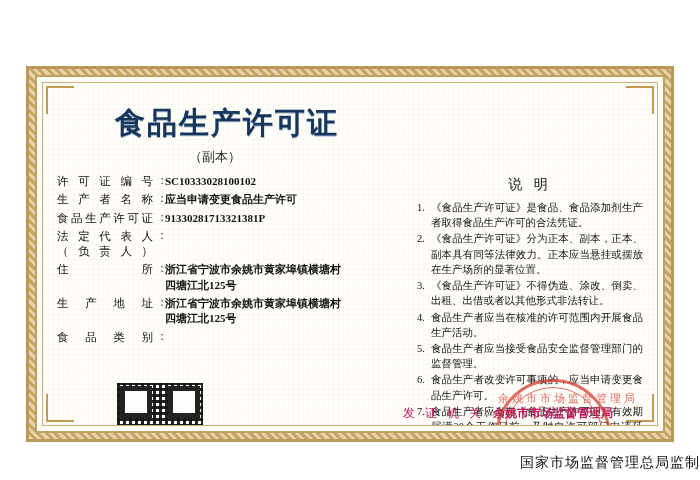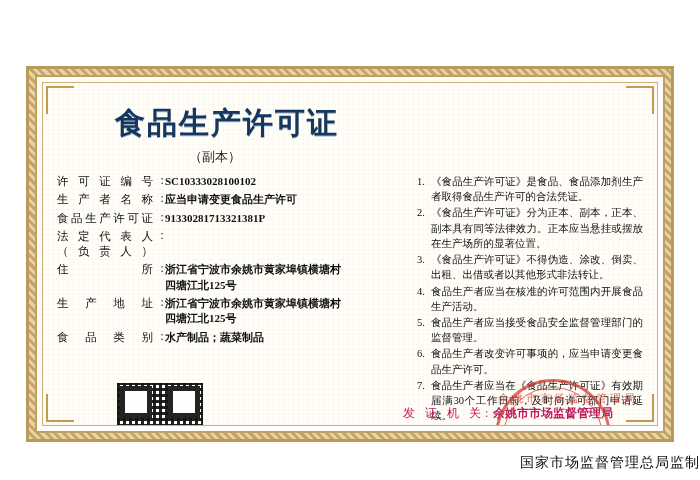--- a/index.html
+++ b/index.html
@@ -307,21 +307,21 @@
                 <div class="field-label">生 产 者 名 称</div>
                 <div class="field-colon">:</div>
                 <div class="field-value">应当申请变更食品生产许可</div>
               </div>
               <div class="field-row">
                 <div class="field-label">食品生产许可证</div>
                 <div class="field-colon">:</div>
                 <div class="field-value">91330281713321381P</div>
               </div>
               <div class="field-row">
-                <div class="field-label" style="white-space:pre-line; text-align-last:justify;font-family:Liberation Mono, monospace;">法 定 代 表 人
+                <div class="field-label" style="white-space:pre-line; text-align-last:justify;">法 定 代 表 人
 （ 负 责 人 ）</div>
                 <div class="field-colon">:</div>
               </div>
               <div class="field-row">
                 <div class="field-label">住            所</div>
                 <div class="field-colon">:</div>
                 <div class="field-value">
                   <span>浙江省宁波市余姚市黄家埠镇横塘村</span>
                   <span class="line2">四塘江北125号</span>
                 </div>
@@ -330,25 +330,25 @@
                 <div class="field-label">生 产 地 址</div>
                 <div class="field-colon">:</div>
                 <div class="field-value">
                   <span>浙江省宁波市余姚市黄家埠镇横塘村</span>
                   <span class="line2">四塘江北125号</span>
                 </div>
               </div>
               <div class="field-row">
                 <div class="field-label">食 品 类 别</div>
                 <div class="field-colon">:</div>
-                <div class="field-value">水产制品；蔬菜制品</div>
               </div>
             </div>
 
             <div class="col-right">
+              <div class="notes-title">说  明</div>
               <ul class="notes-list">
                 <li>
                   <span class="num">1.</span>
                   <span class="txt">《食品生产许可证》是食品、食品添加剂生产者取得食品生产许可的合法凭证。</span>
                 </li>
                 <li>
                   <span class="num">2.</span>
                   <span class="txt">《食品生产许可证》分为正本、副本，正本、副本具有同等法律效力。正本应当悬挂或摆放在生产场所的显著位置。</span>
                 </li>
                 <li>

